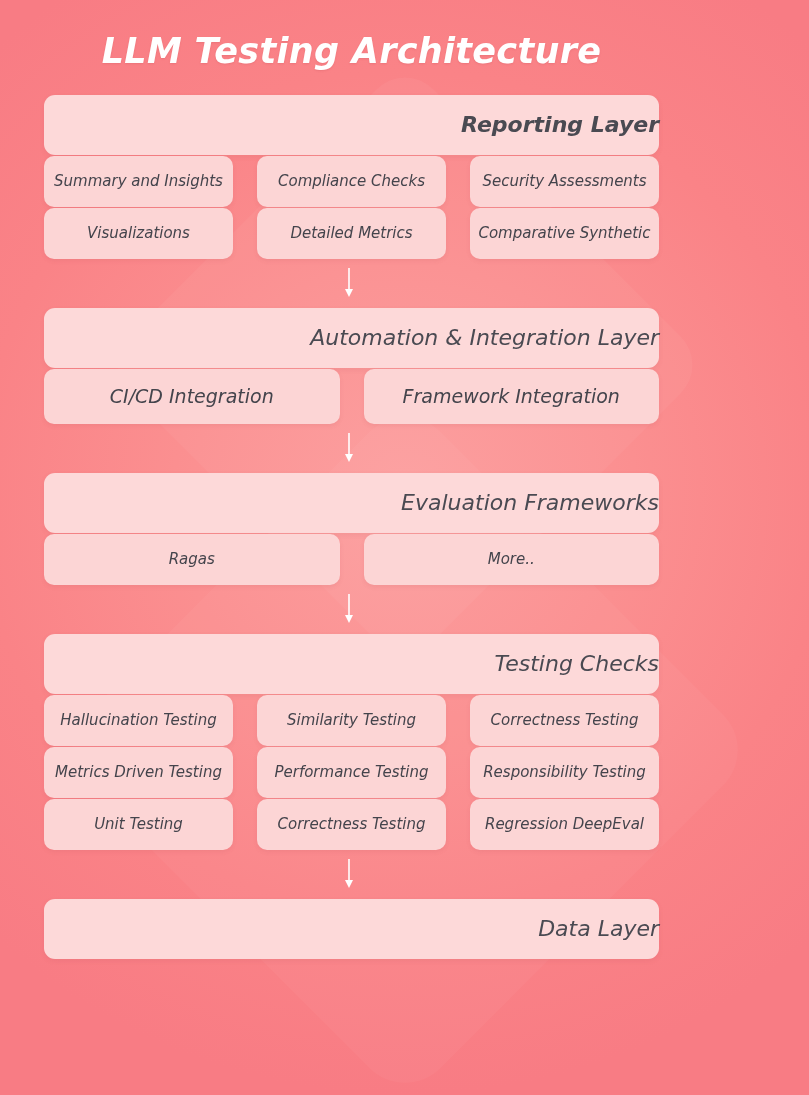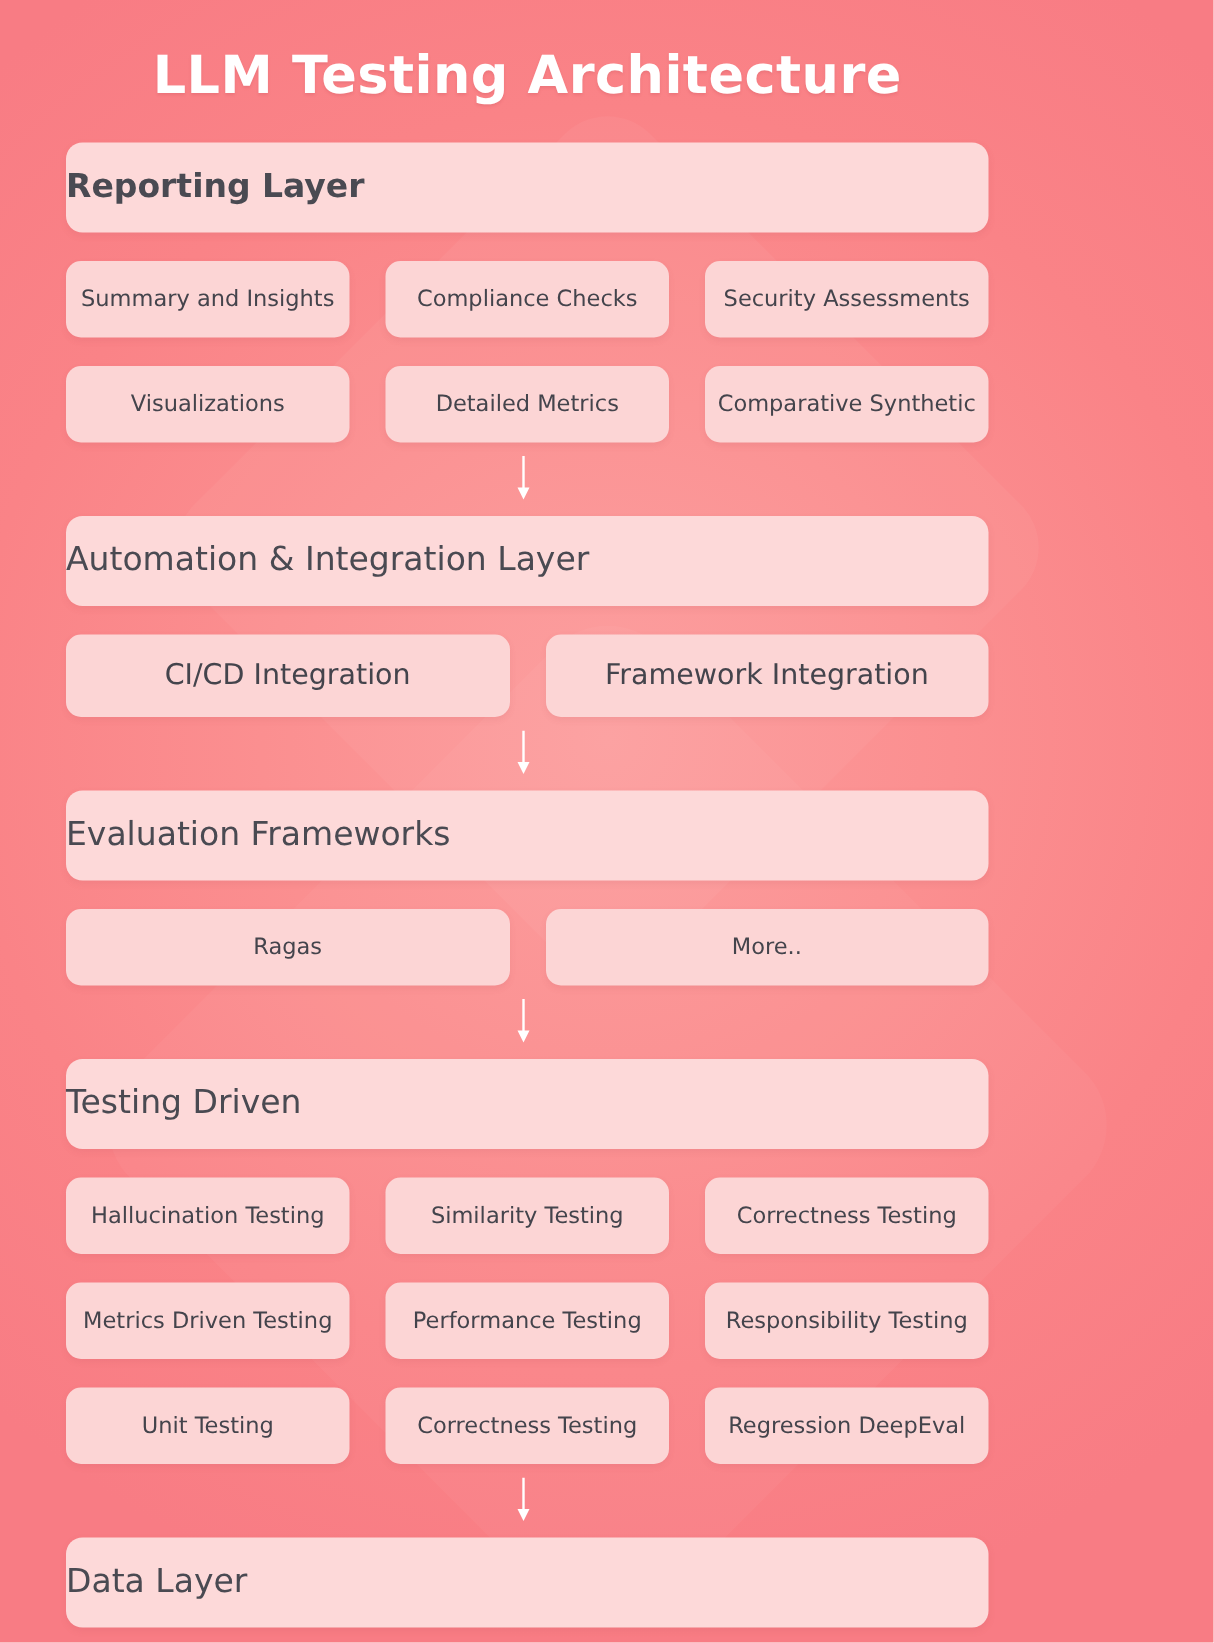--- a/index.html
+++ b/index.html
@@ -35,48 +35,49 @@
     background: rgba(255, 255, 255, 0.035);
     border-radius: 50px;
     pointer-events: none;
   }
   .page {
     position: relative;
     z-index: 2;
     padding: 0 44px;
     box-sizing: border-box;
     width: 703px;
+    font-style: italic;
   }
   .title {
     text-align: center;
     color: #ffffff;
     font-size: 35px;
     font-weight: bold;
     letter-spacing: 0.3px;
     padding-top: 31px;
     padding-bottom: 22px;
     text-shadow: 0 1px 2px rgba(180, 60, 70, 0.18);
   }
   .layer-header {
     background: #fdd9d9;
     border-radius: 11px;
-    text-align: left;
+    text-align: right;
     color: #4a4a52;
     font-size: 22px;
     font-weight: bold;
     padding: 17px 0 18px 0;
     box-shadow: 0 2px 5px rgba(170, 70, 80, 0.10);
   }
   .layer-header.light {
     font-weight: normal;
   }
   .row {
     display: flex;
     gap: 24px;
-    margin-top: 19px;
+    margin-top: 1px;
   }
   .cell {
     flex: 1;
     background: #fcd5d5;
     border-radius: 10px;
     text-align: center;
     color: #44444c;
     font-size: 15px;
     padding: 16px 6px 17px 6px;
     box-shadow: 0 2px 4px rgba(170, 70, 80, 0.10);
@@ -153,21 +154,21 @@
   </div>
 
   <div class="arrow">
     <svg width="14" height="30" viewBox="0 0 14 30">
       <line x1="7" y1="0" x2="7" y2="23" stroke="#ffffff" stroke-width="1.6"></line>
       <polygon points="7,29 3,21 11,21" fill="#ffffff"></polygon>
     </svg>
   </div>
 
   <div class="block">
-    <div class="layer-header light">Testing Driven</div>
+    <div class="layer-header light">Testing Checks</div>
     <div class="row">
       <div class="cell">Hallucination Testing</div>
       <div class="cell">Similarity Testing</div>
       <div class="cell">Correctness Testing</div>
     </div>
     <div class="row">
       <div class="cell">Metrics Driven Testing</div>
       <div class="cell">Performance Testing</div>
       <div class="cell">Responsibility Testing</div>
     </div>

